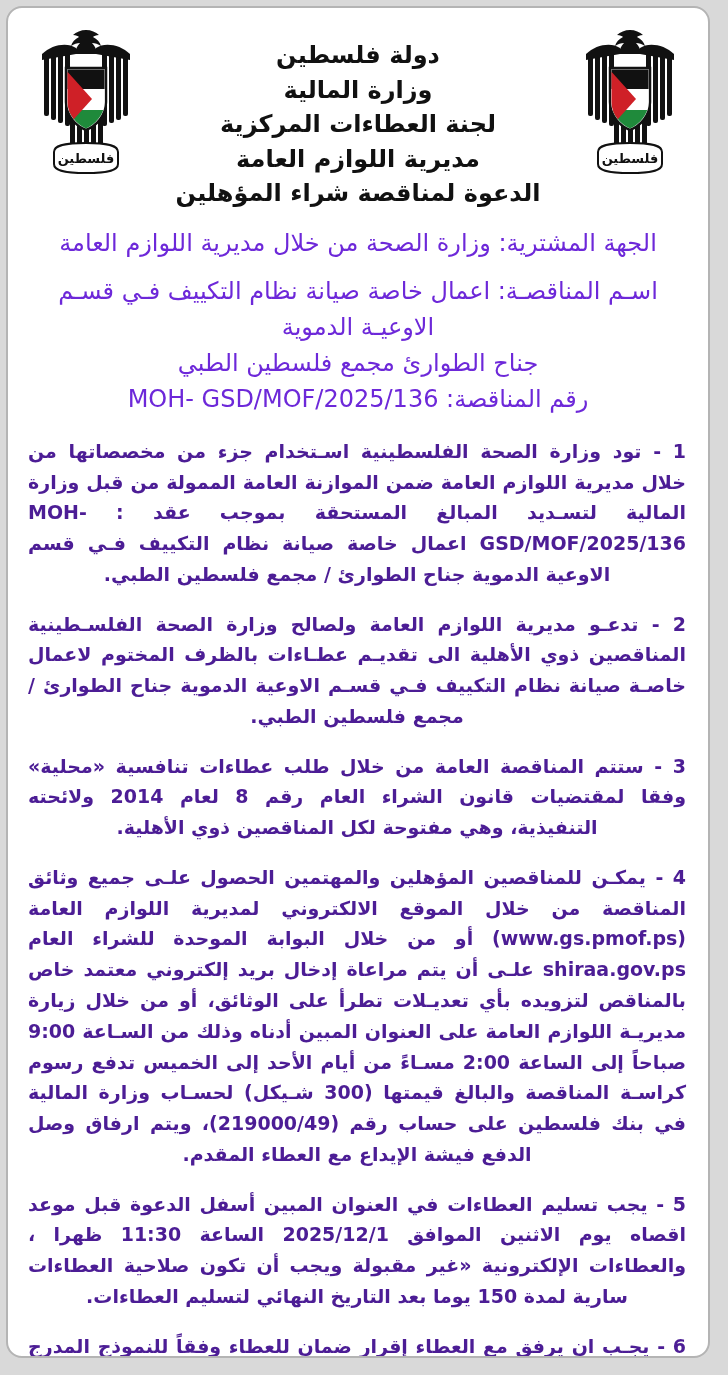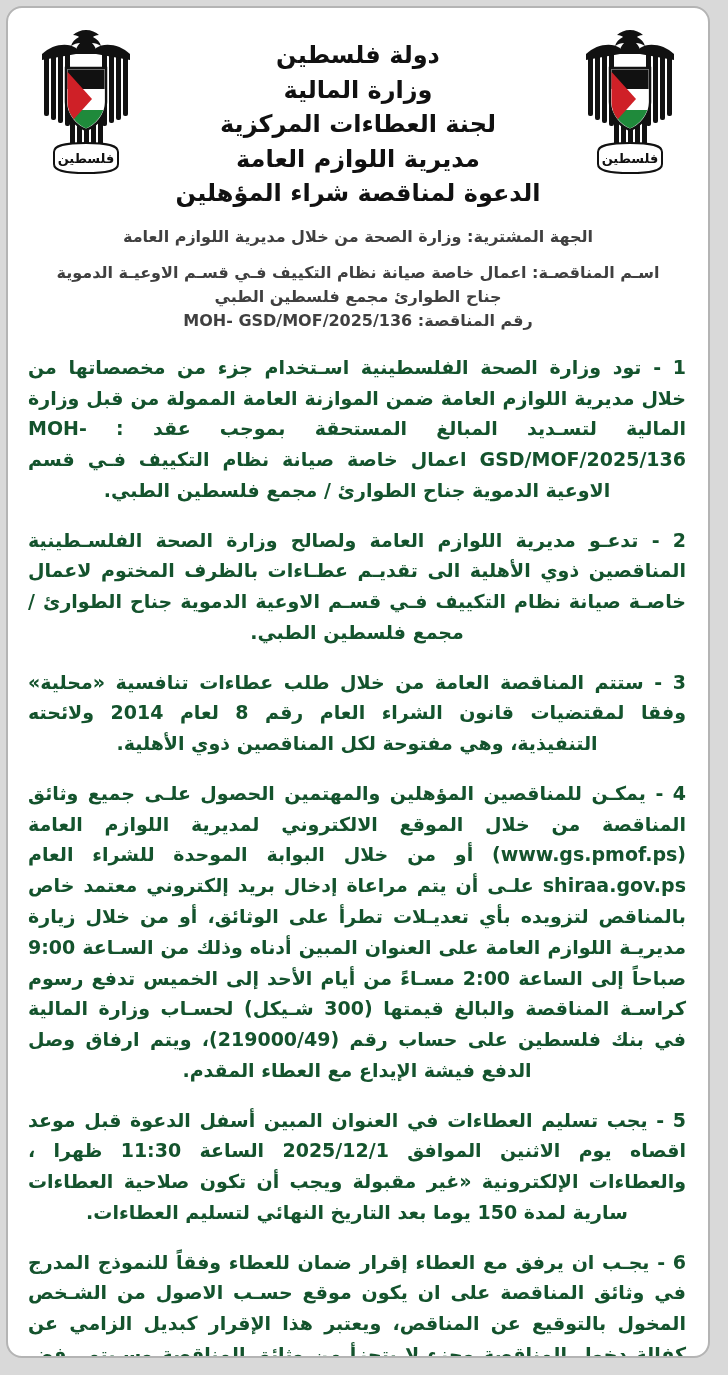--- a/index.html
+++ b/index.html
@@ -60,43 +60,43 @@
     letter-spacing: -0.2px;
   }
 
   
   .title-block {
     text-align: center;
     margin-top: 14px;
     padding: 0 16px;
   }
   .title-block .tline {
-    font-weight: bold;
-    font-size: 16px;
+    font-weight: normal;
+    font-size: 24px;
     line-height: 1.5;
-    color: #404040;
+    color: #6d28d9;
   }
   .title-block .tline.wide {
     letter-spacing: 0.3px;
     margin-top: 12px;
   }
   .tender-no {
     direction: rtl;
     unicode-bidi: isolate;
   }
 
   
   .clauses {
     margin-top: 10px;
     padding: 0 10px 0 8px;
   }
   .clause {
     font-size: 19px;
     line-height: 1.62;
-    color: #14532d;
+    color: #4c1d95;
     text-align: justify;
     text-align-last: center;
     margin-bottom: 3px;
     font-weight: 600;
   }
   .clause .num {
     font-weight: 600;
   }
 </style>
 </head>

